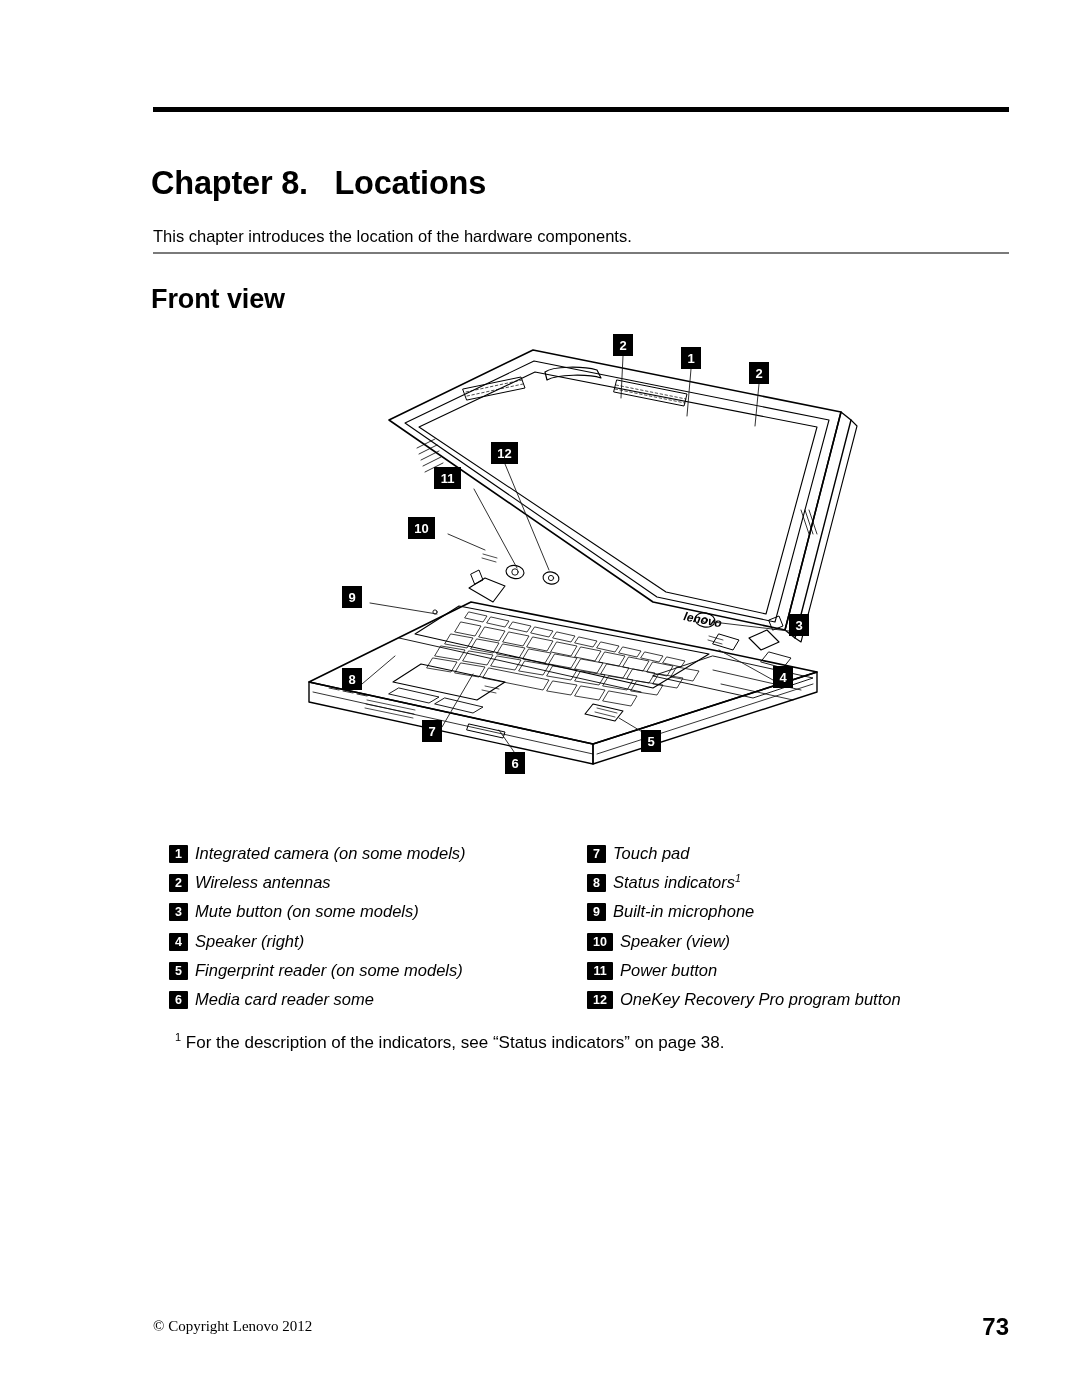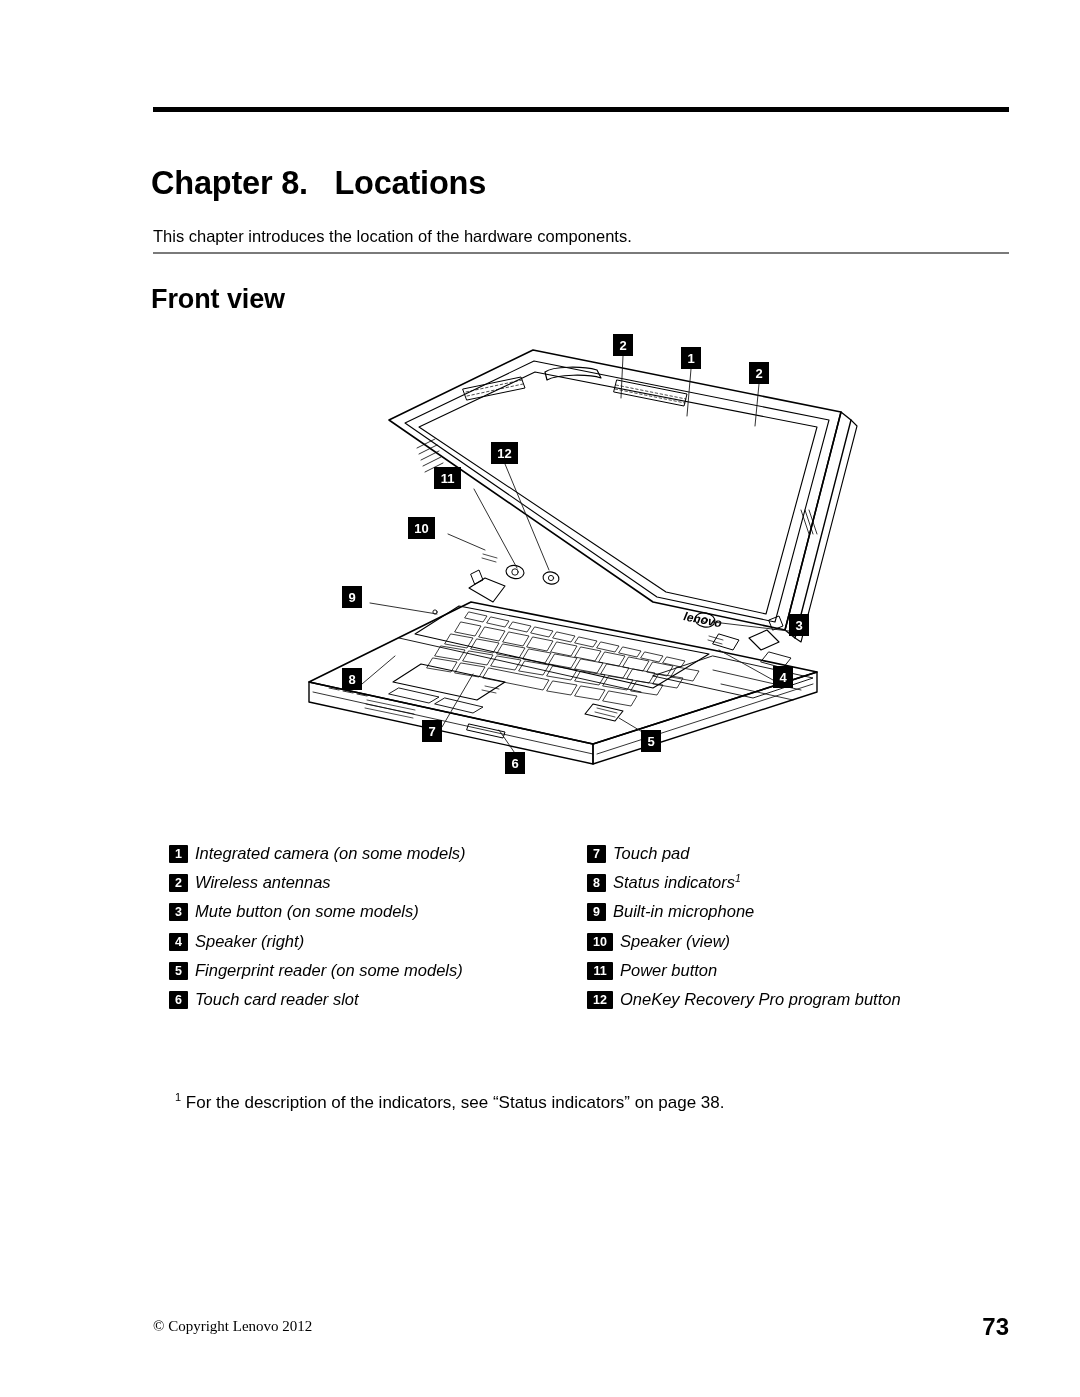--- a/index.html
+++ b/index.html
@@ -141,21 +141,21 @@
   .legend-label sup {
     font-size: 10.5px;
     vertical-align: super;
     line-height: 0;
   }
 
   
   .footnote {
     position: absolute;
     left: 144px;
-    top: 1093px;
+    top: 1033px;
     font-size: 17px;
     white-space: nowrap;
   }
   .footnote sup {
     font-size: 11px;
     vertical-align: super;
     line-height: 0;
   }
 
   
@@ -453,21 +453,21 @@
       <div class="legend-item">
         <span class="num-box">4</span>
         <span class="legend-label">Speaker (right)</span>
       </div>
       <div class="legend-item">
         <span class="num-box">5</span>
         <span class="legend-label">Fingerprint reader (on some models)</span>
       </div>
       <div class="legend-item">
         <span class="num-box">6</span>
-        <span class="legend-label">Touch card reader slot</span>
+        <span class="legend-label">Media card reader some</span>
       </div>
     </div>
 
     <div class="legend-col right">
       <div class="legend-item">
         <span class="num-box">7</span>
         <span class="legend-label"><span>Touch pad</span><sup></sup></span>
       </div>
       <div class="legend-item">
         <span class="num-box">8</span>

